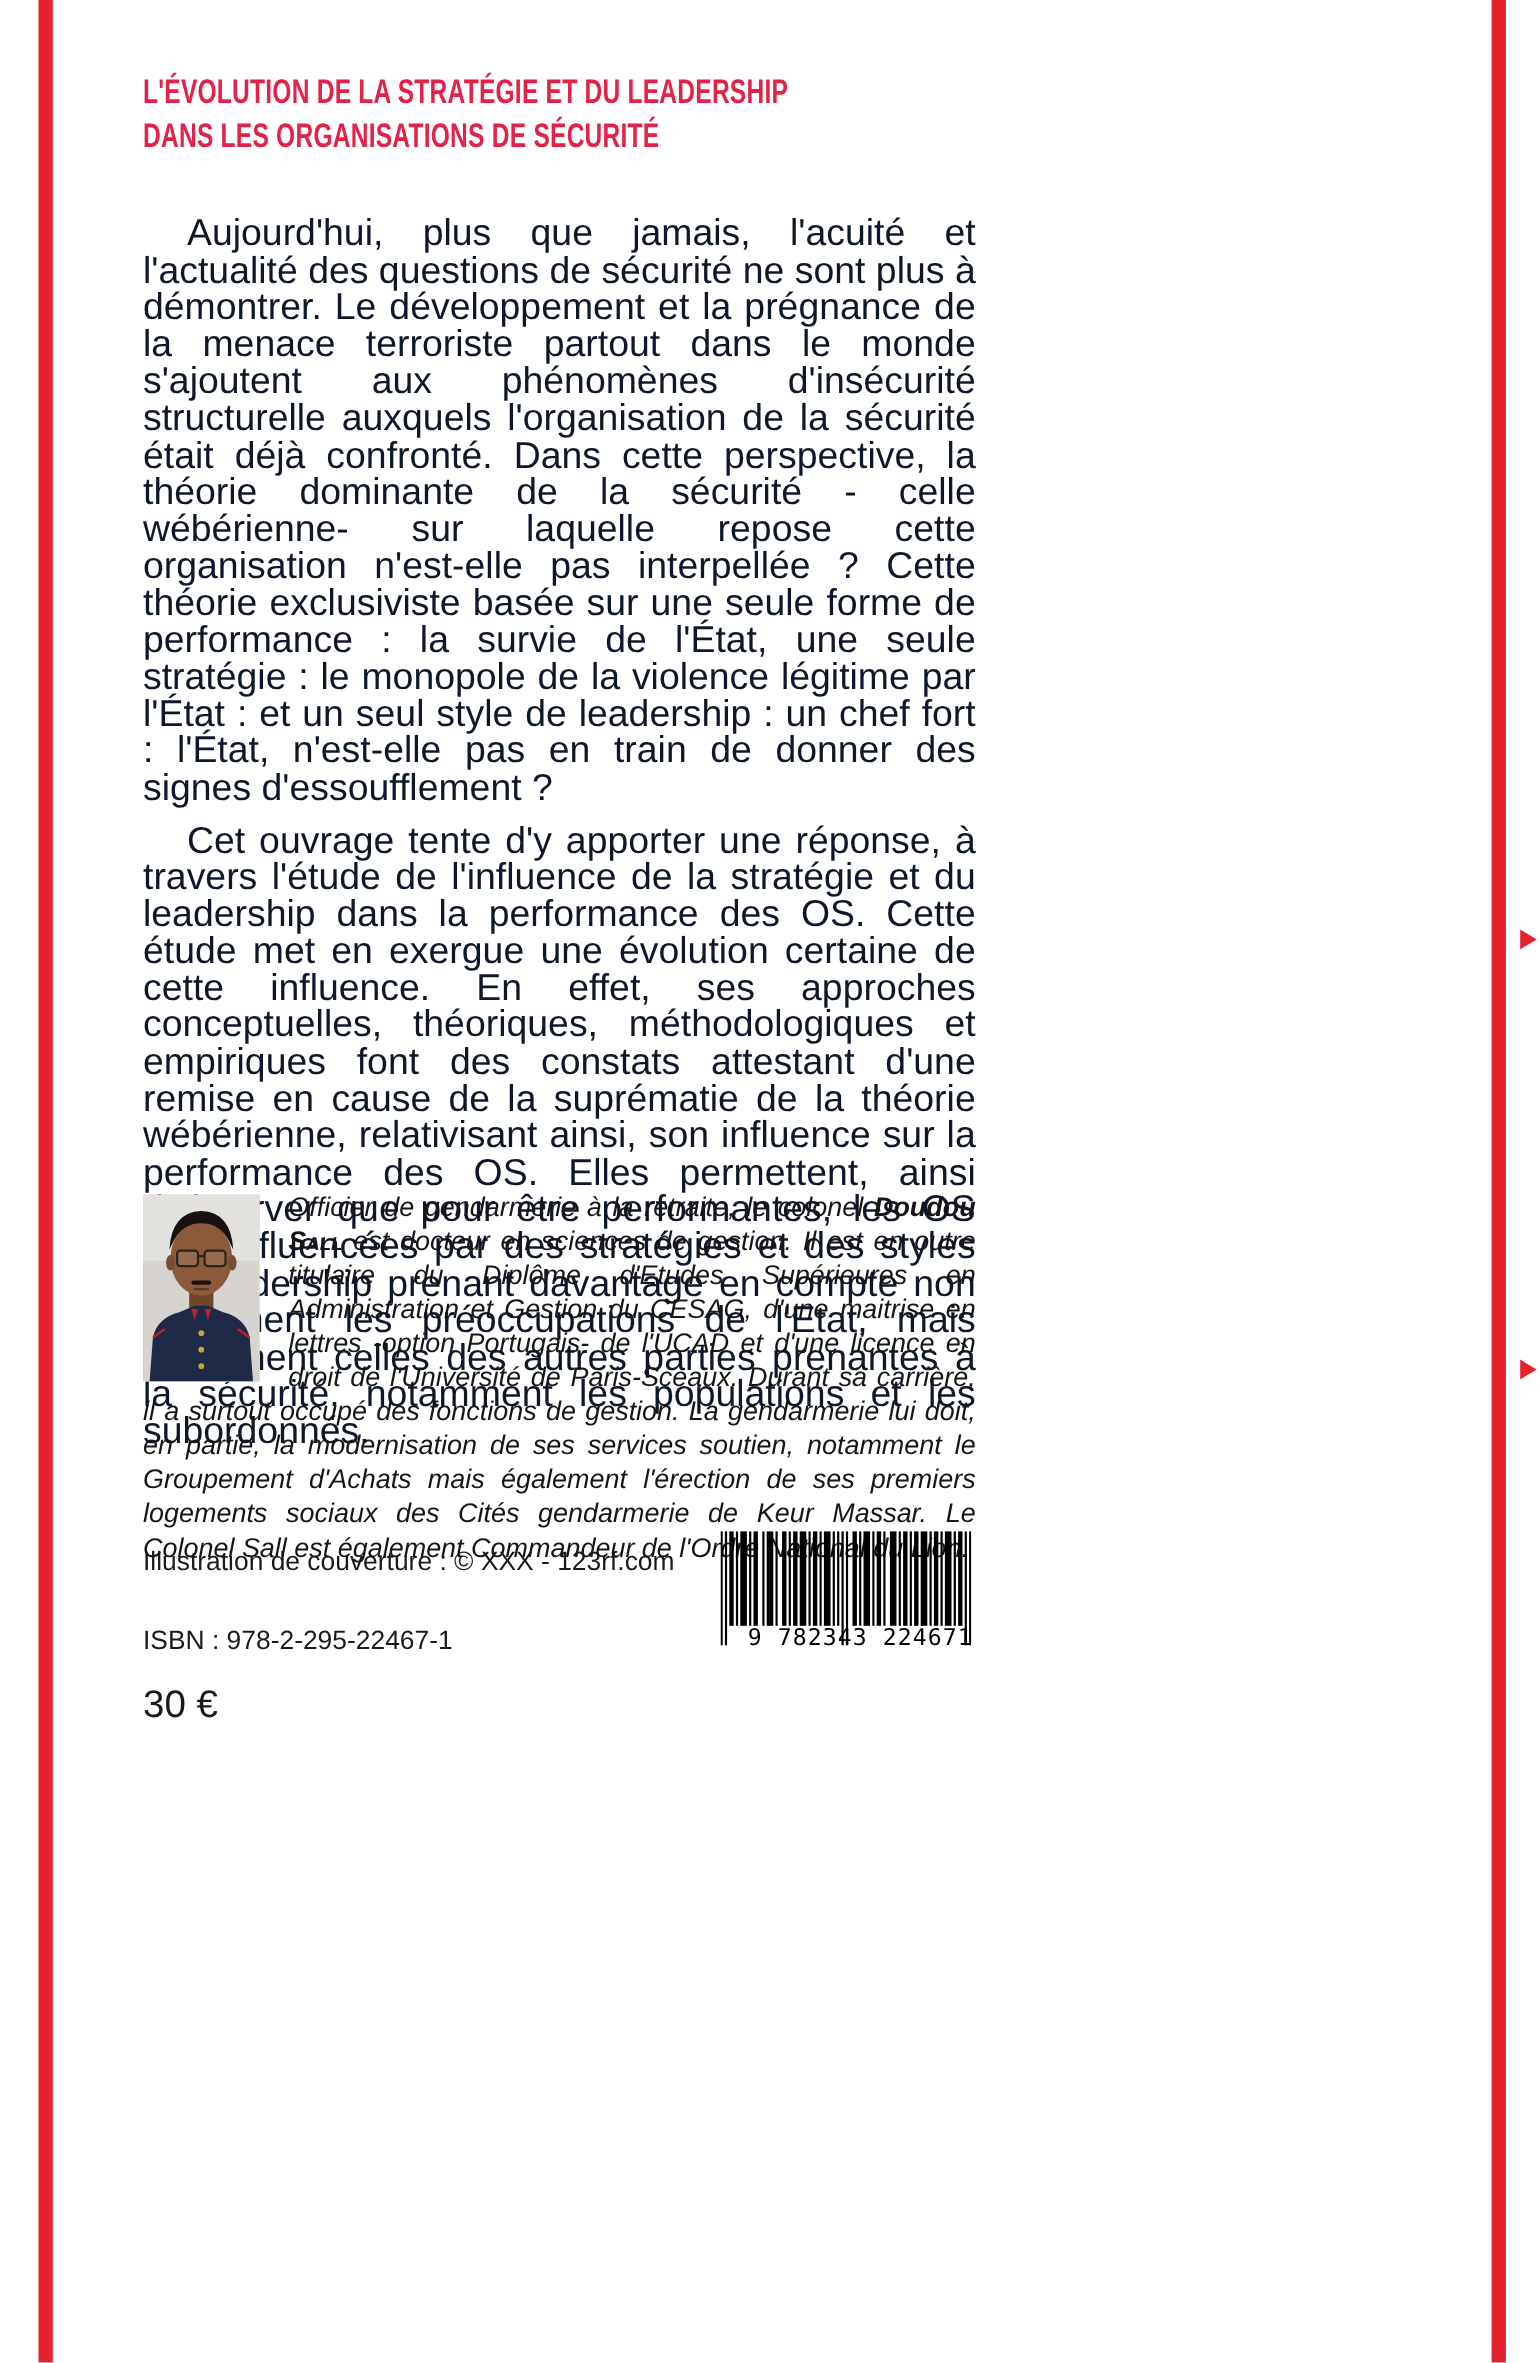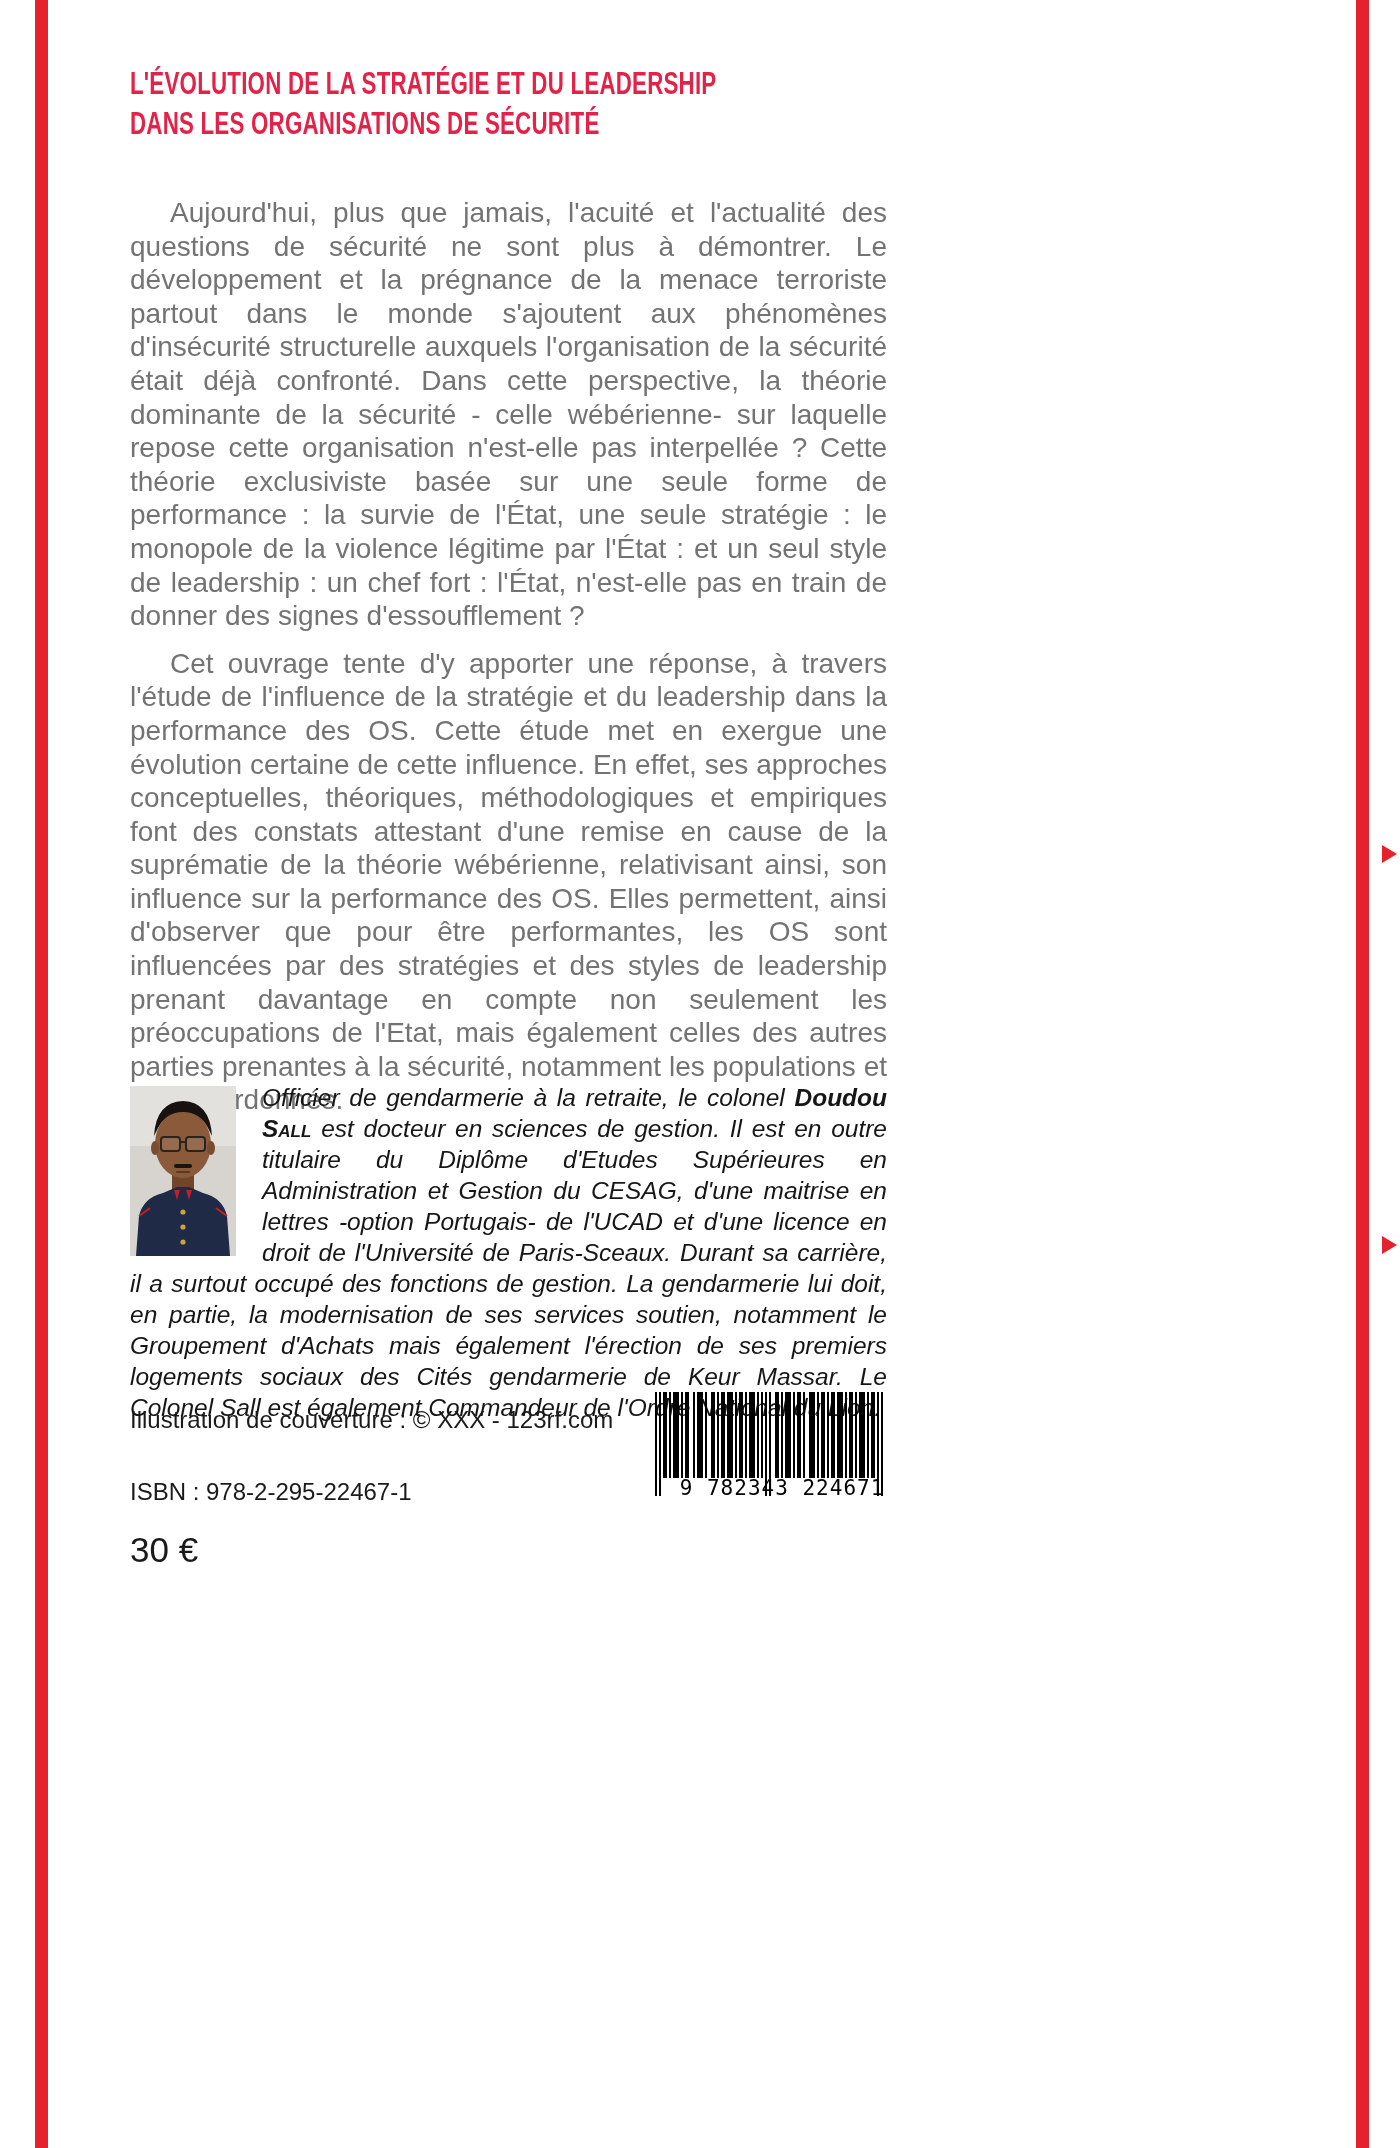--- a/index.html
+++ b/index.html
@@ -37,23 +37,23 @@
     line-height:40px;
     letter-spacing:0.3px;
     transform:scaleX(0.72);
     transform-origin:left top;
     white-space:nowrap;
   }
 
   
   .synopsis {
     position:absolute; left:130px; top:196px; width:757px;
-    font-size:28px; line-height:33.6px;
+    font-size:34px; line-height:33.6px;
     text-align:justify;
-    color:#737373;
+    color:#0f172a;
   }
   .synopsis p { margin:0; text-indent:40px; }
   .synopsis p + p { margin-top:14px; }
 
   
   .bio {
     position:absolute; left:130px; top:1082px; width:757px;
     font-size:24.5px; line-height:31px;
     font-style:italic;
     text-align:justify;

